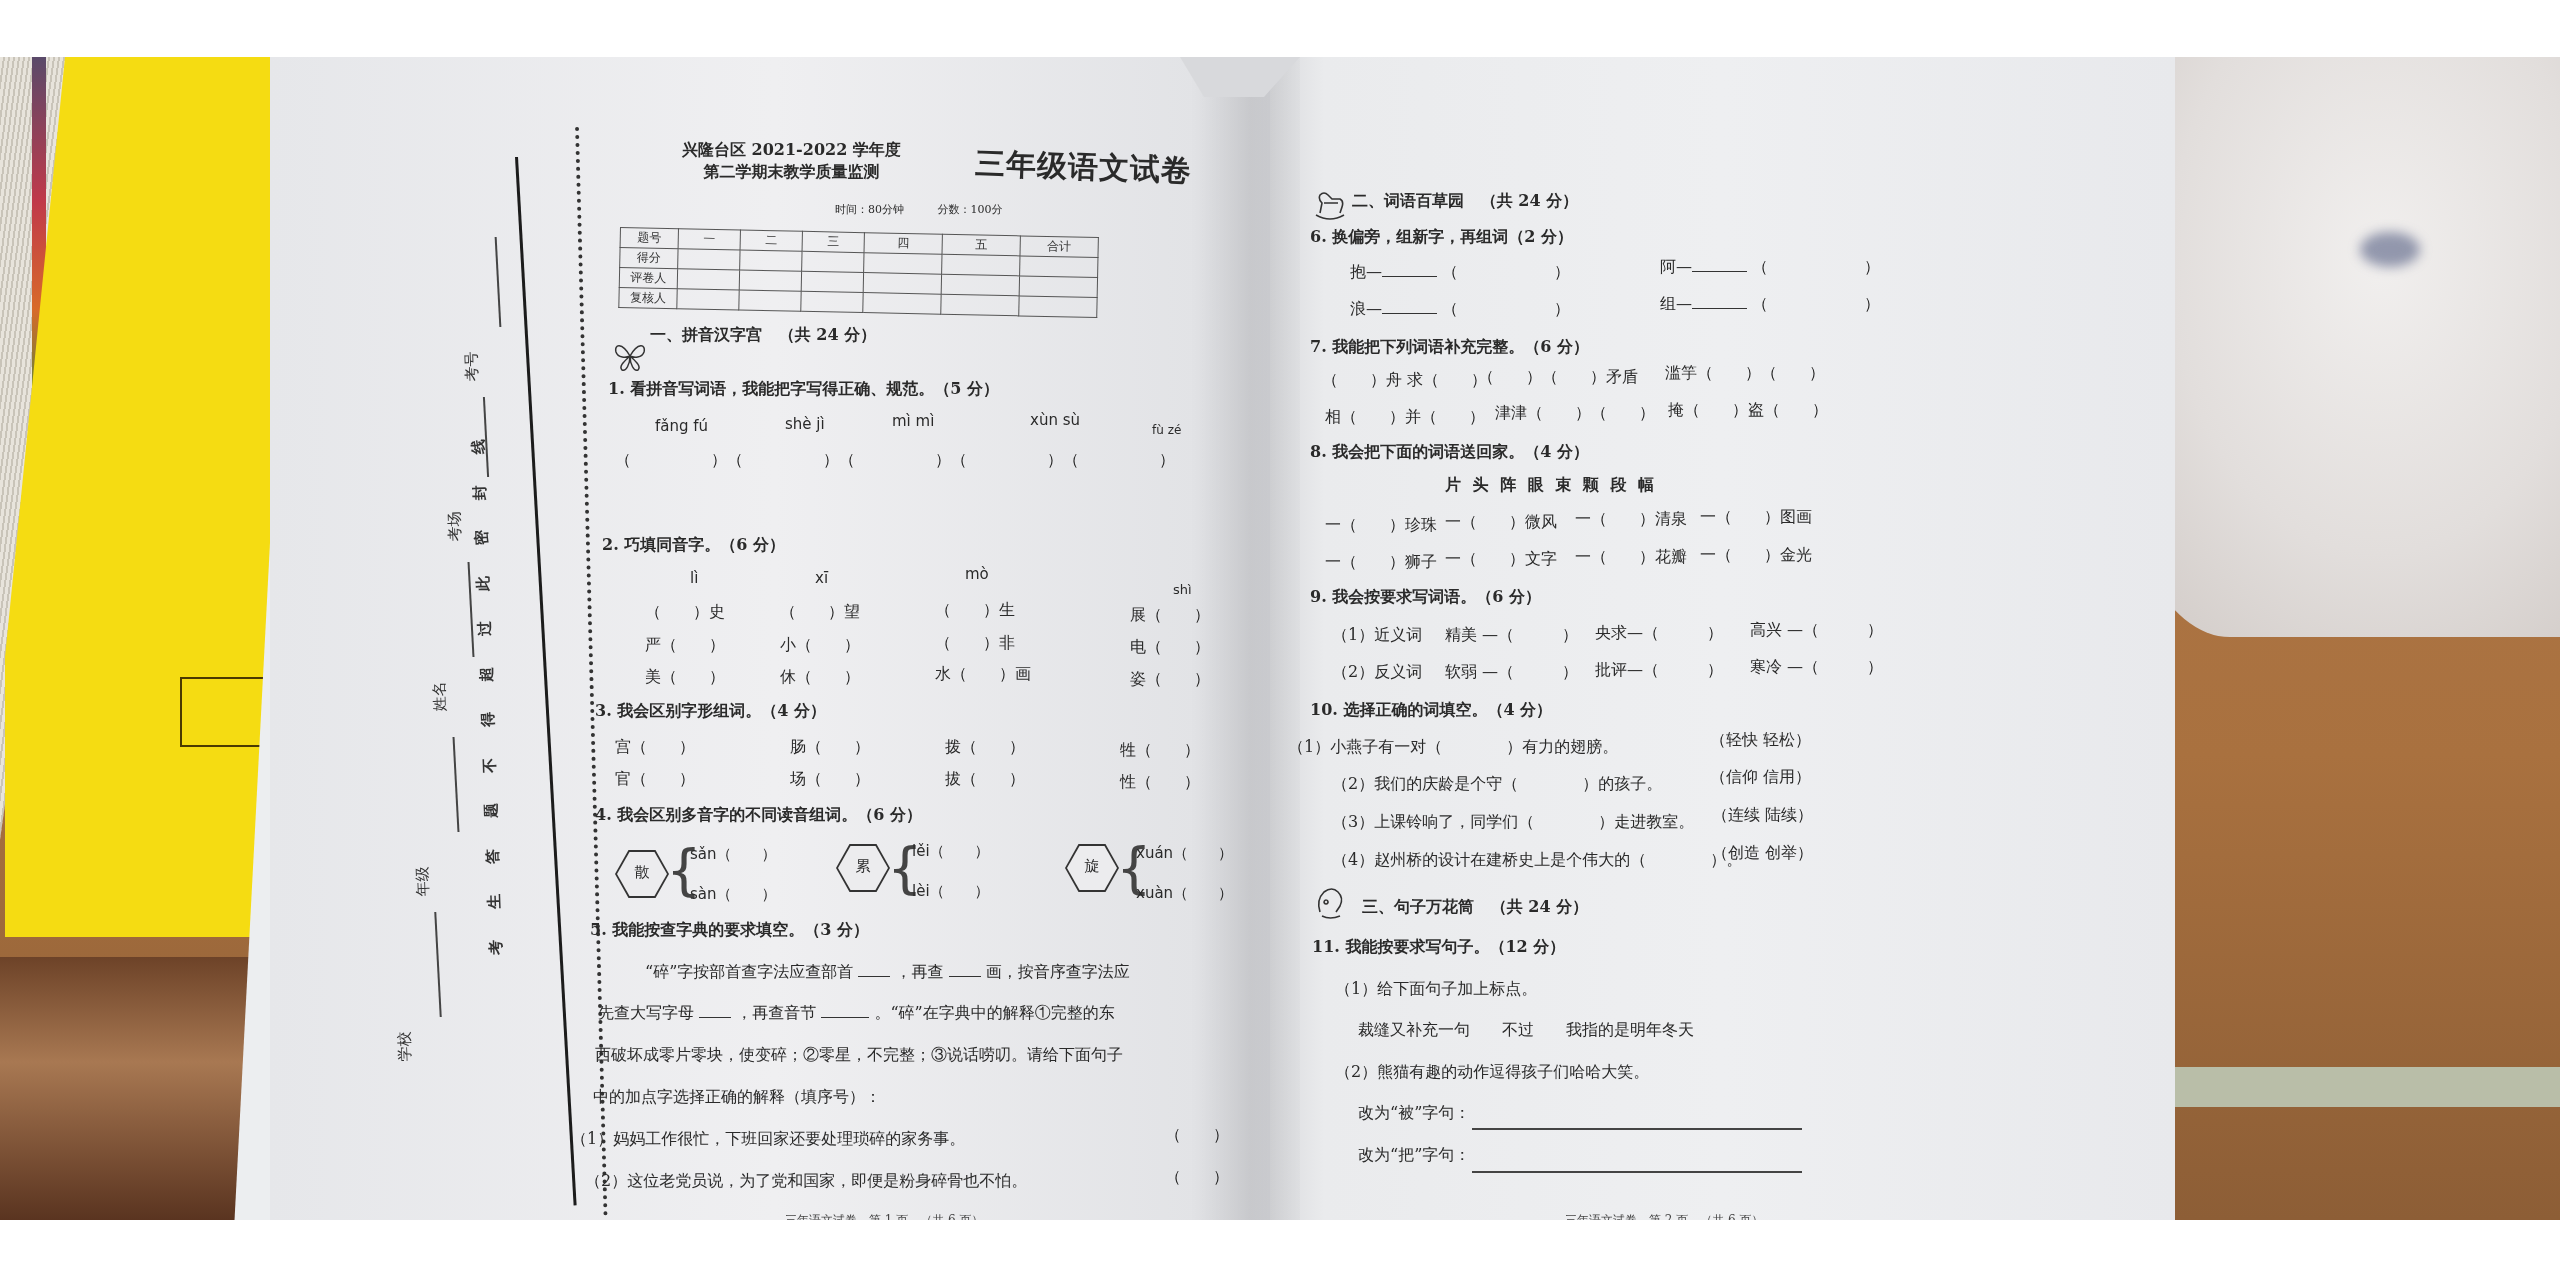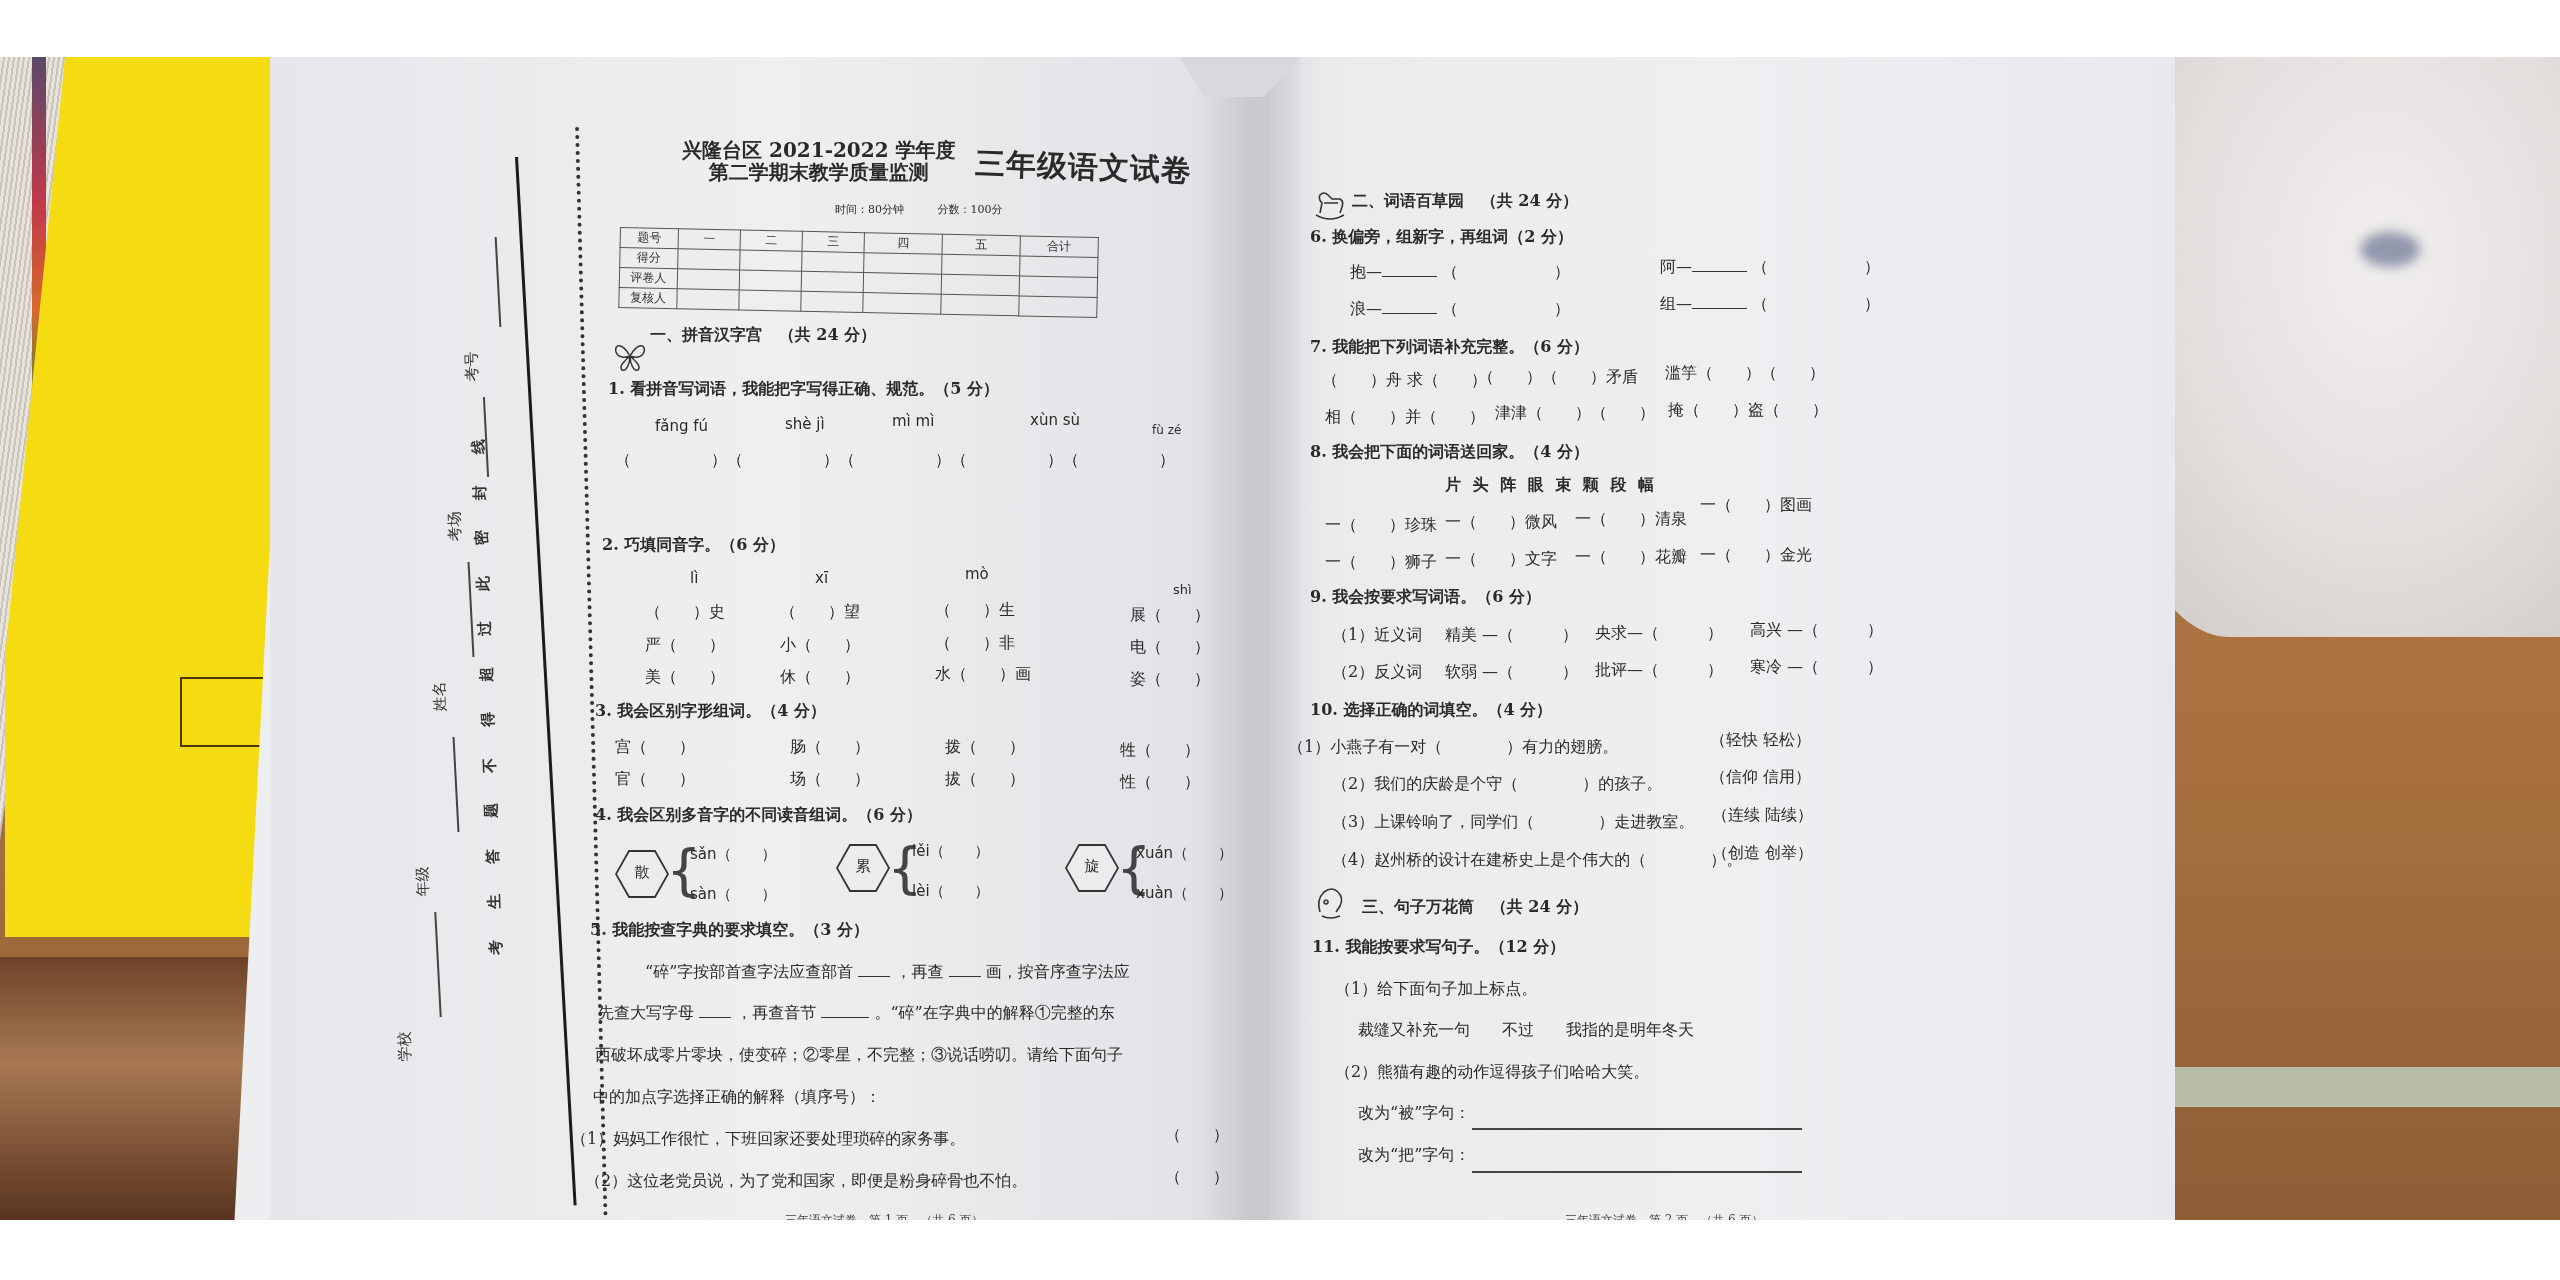--- a/index.html
+++ b/index.html
@@ -40,21 +40,21 @@
   
   .seal-line { position: absolute; left: 515px; top: 100px; width: 3px; height: 1050px; background: #1c1c1c; transform: rotate(-3.2deg); transform-origin: top; }
   .seal-dash { position: absolute; left: 575px; top: 70px; width: 0; height: 1090px; border-left: 4px dotted #333; transform: rotate(-1.5deg); transform-origin: top; }
   .seal-vtext { position: absolute; font-size: 15px; color: #333; transform: rotate(-92deg); white-space: nowrap; }
   .seal-blank { position: absolute; width: 2px; background: #444; transform: rotate(-3deg); }
   .seal-warning-wrap { position: absolute; left: 472px; top: 380px; width: 30px; height: 520px; display: flex; flex-direction: column-reverse; justify-content: space-between; align-items: center; transform: rotate(-2deg); }
   .seal-warning-wrap span { font-size: 15px; font-weight: bold; transform: rotate(-90deg); color: #333; }
 
   
   .lp { position: absolute; font-family: "DejaVu Serif", serif; color: #2a2a2a; }
-  .hdr-sub { left: 682px; top: 82px; font-size: 20px; font-weight: bold; line-height: 22px; text-align: center; }
+  .hdr-sub { left: 682px; top: 82px; font-size: 16px; font-weight: bold; line-height: 22px; text-align: center; }
   .hdr-title { left: 975px; top: 90px; font-size: 30px; font-weight: bold; letter-spacing: 1px; transform: rotate(2deg); }
   .hdr-meta { left: 835px; top: 145px; font-size: 11px; word-spacing: 30px; }
   .score-table { position: absolute; left: 620px; top: 170px; border-collapse: collapse; transform: rotate(1.2deg); transform-origin: left top; }
   .score-table td { border: 1.5px solid #555; height: 20px; font-size: 12px; text-align: center; color: #333; padding: 0 2px; }
   .score-table td.lab { width: 58px; }
   .score-table td.c { width: 62px; }
   .score-table td.c-wide { width: 78px; }
 
   .sec-head { font-size: 16px; font-weight: bold; white-space: nowrap; }
   .q { font-size: 16px; font-weight: bold; white-space: nowrap; }
@@ -300,21 +300,21 @@
   <div class="lp row" style="left:1665px;top:306px">滥竽（　　）（　　）</div>
   <div class="lp row" style="left:1325px;top:350px">相（　　）并（　　）</div>
   <div class="lp row" style="left:1495px;top:346px">津津（　　）（　　）</div>
   <div class="lp row" style="left:1668px;top:343px">掩（　　）盗（　　）</div>
 
   <div class="lp q" style="left:1310px;top:385px">8. 我会把下面的词语送回家。（4 分）</div>
   <div class="lp q" style="left:1445px;top:418px;letter-spacing:3px">片 头 阵 眼 束 颗 段 幅</div>
   <div class="lp row" style="left:1325px;top:458px">一（　　）珍珠</div>
   <div class="lp row" style="left:1445px;top:455px">一（　　）微风</div>
   <div class="lp row" style="left:1575px;top:452px">一（　　）清泉</div>
-  <div class="lp row" style="left:1700px;top:438px">一（　　）图画</div>
+  <div class="lp row" style="left:1700px;top:450px">一（　　）图画</div>
   <div class="lp row" style="left:1325px;top:495px">一（　　）狮子</div>
   <div class="lp row" style="left:1445px;top:492px">一（　　）文字</div>
   <div class="lp row" style="left:1575px;top:490px">一（　　）花瓣</div>
   <div class="lp row" style="left:1700px;top:488px">一（　　）金光</div>
 
   <div class="lp q" style="left:1310px;top:530px">9. 我会按要求写词语。（6 分）</div>
   <div class="lp row" style="left:1332px;top:568px">（1）近义词</div>
   <div class="lp row" style="left:1445px;top:568px">精美 —（　　　）</div>
   <div class="lp row" style="left:1595px;top:566px">央求—（　　　）</div>
   <div class="lp row" style="left:1750px;top:563px">高兴 —（　　　）</div>

